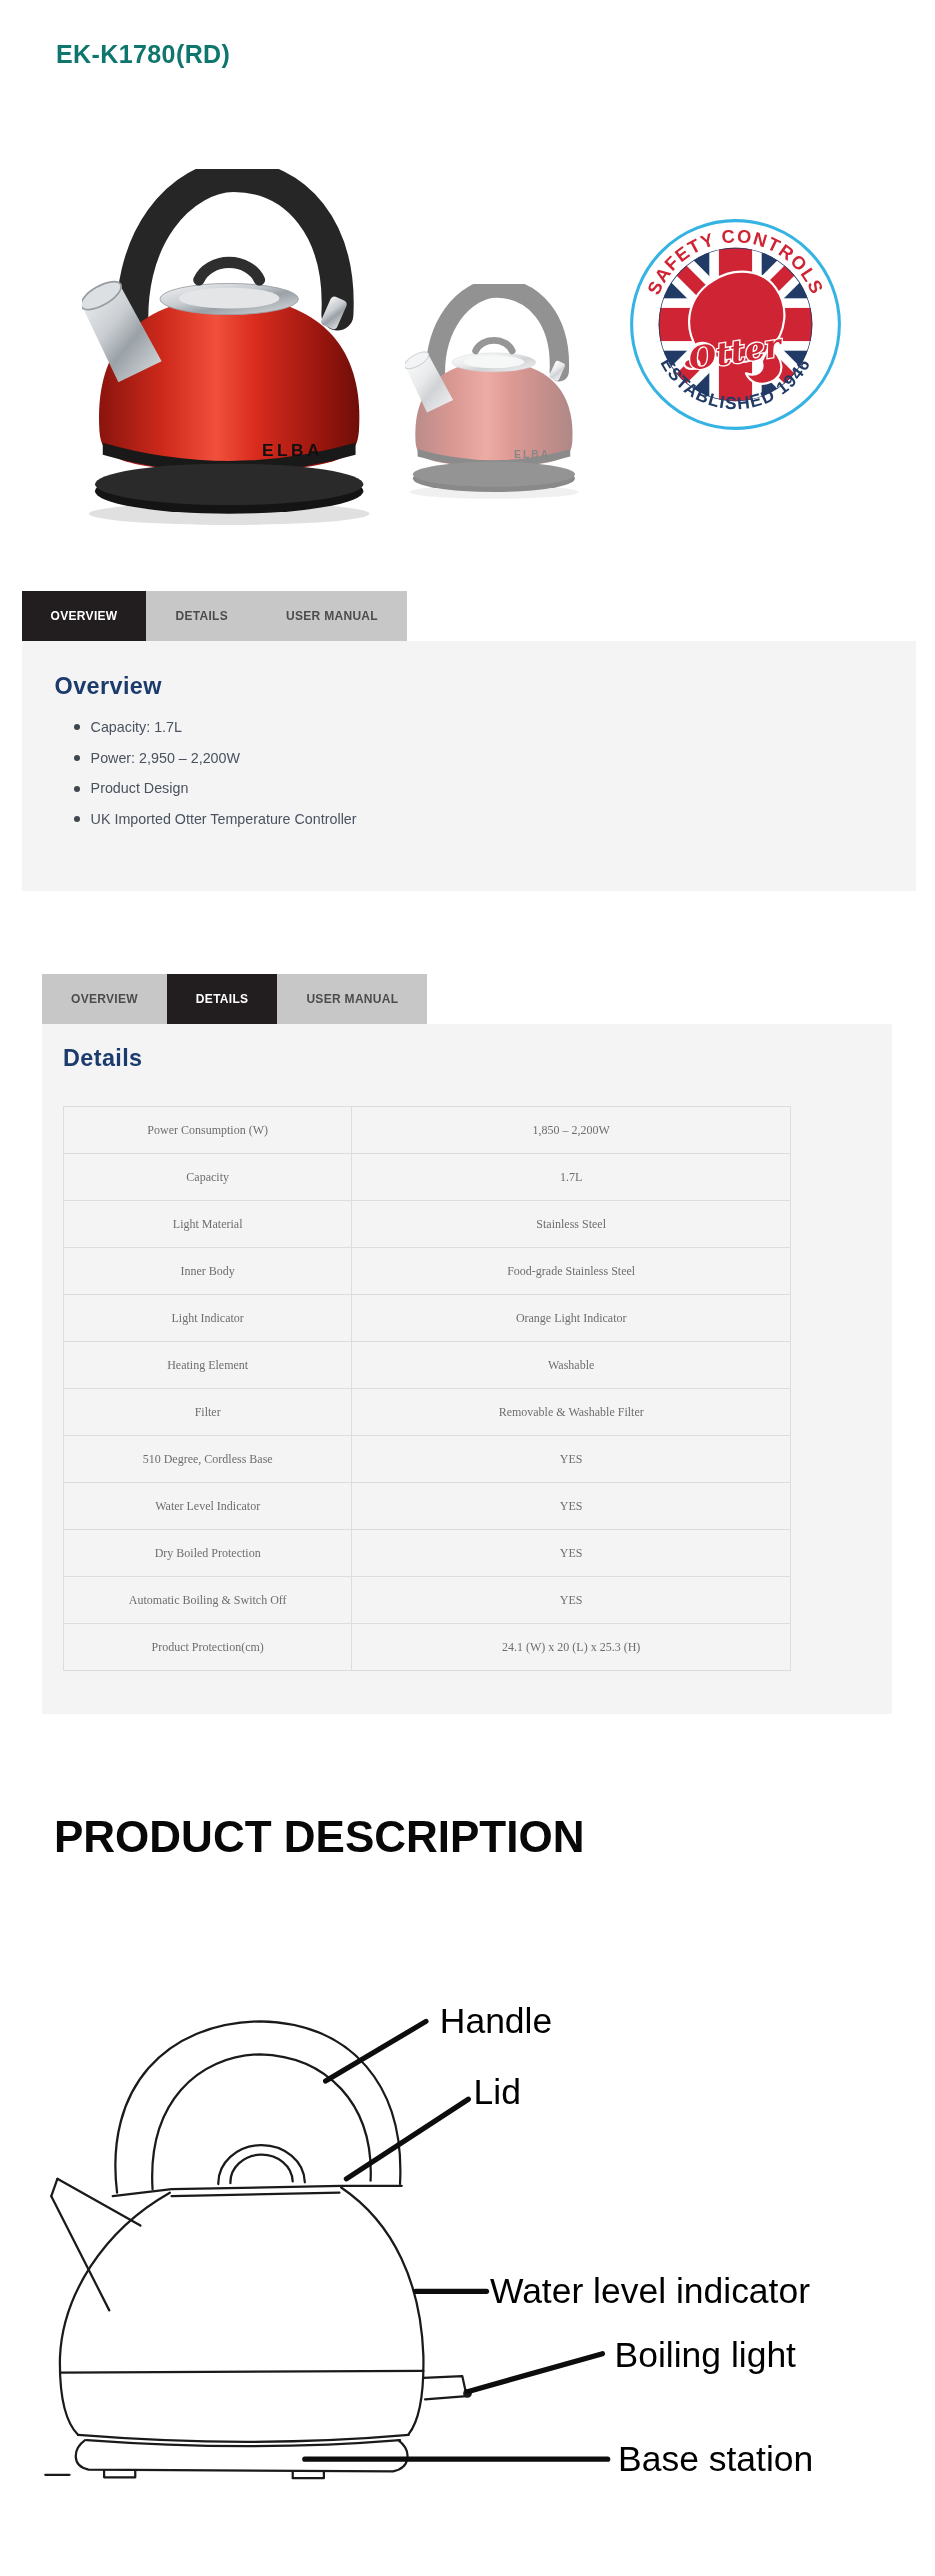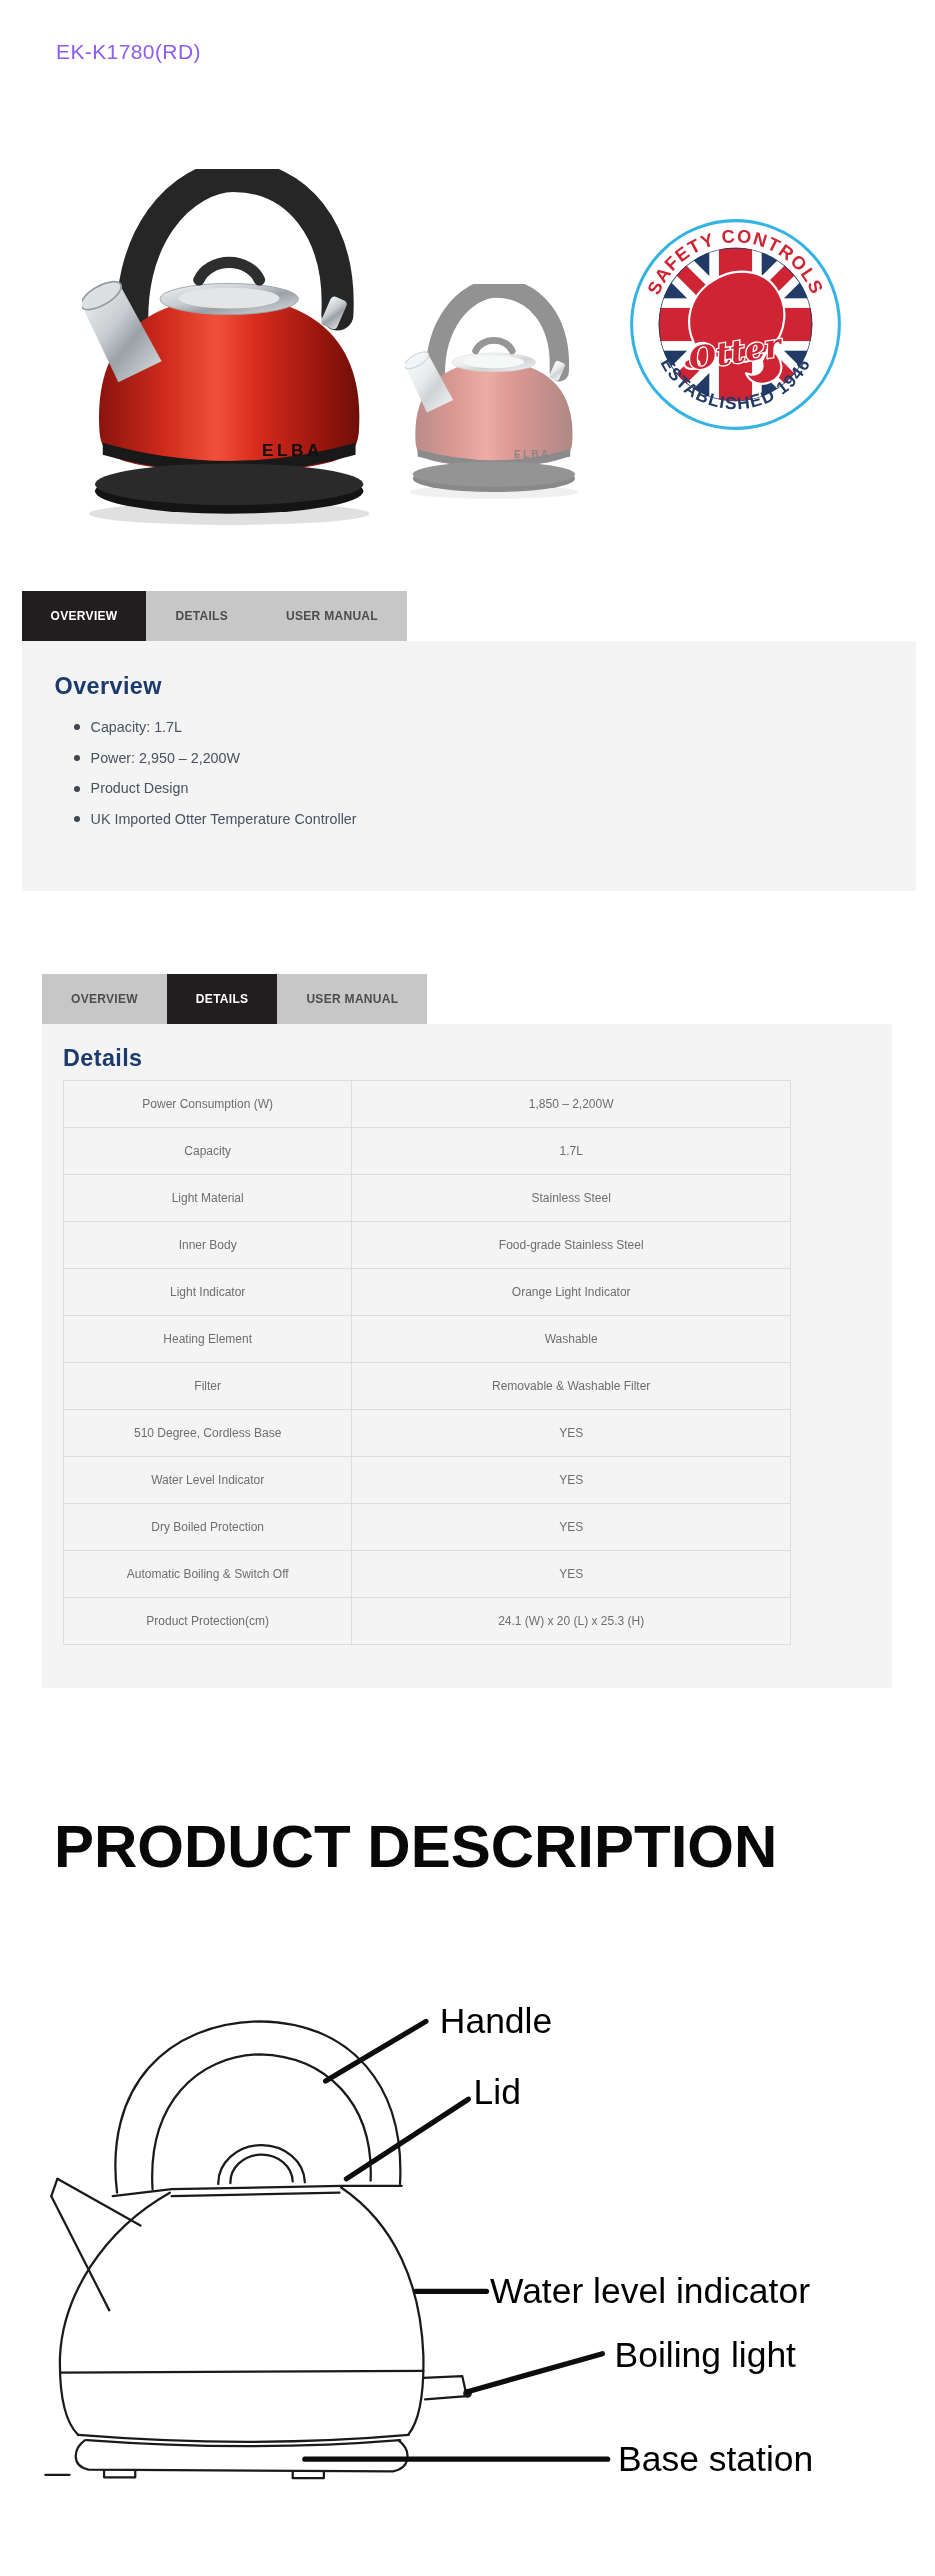--- a/index.html
+++ b/index.html
@@ -1,43 +1,43 @@
 <!DOCTYPE html>
 <html style="font-size:14px"><head>
 <meta charset="utf-8">
 <style>
   html,body{margin:0;padding:0;background:#fff;font-family:"Liberation Sans",sans-serif;}
   .page{position:relative;width:935px;height:2576px;background:#fff;overflow:hidden;}
 
-  .title{position:absolute;left:56px;top:40px;font-size:21px;font-weight:normal;color:#8b5cf6;letter-spacing:0.4px;}
+  .title{position:absolute;left:56px;top:40px;font-size:25px;font-weight:bold;color:#0f766e;letter-spacing:0.4px;}
 
   .photo{position:absolute;}
   .photo-large{left:82px;top:169px;}
   .photo-small{left:405px;top:284px;opacity:.5;filter:saturate(.75) brightness(1.05);}
   .badge{position:absolute;left:629px;top:218px;}
 
   .sec{position:absolute;}
   .sec1{left:21.6px;top:591px;width:894px;}
   .sec2{left:42px;top:974px;width:850px;}
   .tabs{display:flex;height:50px;}
   .tab{display:flex;align-items:center;padding:0 29px;background:#c7c7c7;color:#4c4c4c;
        font-size:12px;font-weight:bold;letter-spacing:0.3px;white-space:nowrap;cursor:pointer;}
   .tab.active{background:#221e1f;color:#fff;}
   .panel{background:#f4f4f4;}
   .sec1 .panel{height:202px;padding:32px 35px 15.6px 33px;}
   .sec2 .panel{padding:21px 23.4px 43px 21px;}
   .panel h2{margin:0;font-size:23.4px;font-weight:bold;color:#1b3b6d;letter-spacing:0.4px;}
   ul.bullets{list-style:none;margin:19px 0 0;padding:0;}
   .bullets li{position:relative;padding-left:36px;margin-bottom:14.7px;font-size:14.3px;color:#49525e;}
   .bullets li::before{content:"";position:absolute;left:19px;top:5.2px;width:6px;height:6px;border-radius:50%;background:#3e4650;}
-  table.specs{border-collapse:collapse;width:728px;margin-top:8px;}
+  table.specs{border-collapse:collapse;width:728px;margin-top:34px;font-family:Liberation Serif, serif;}
   .specs td{border:0.9px solid #ddd;height:46px;text-align:center;font-size:12px;color:#6e6e6e;padding:0 8.7px;}
   .specs td.l{width:270px;}
 
-  .desc-heading{position:absolute;left:54px;top:1812px;font-size:60px;font-weight:bold;color:#080808;letter-spacing:0;}
+  .desc-heading{position:absolute;left:54px;top:1812px;font-size:44px;font-weight:bold;color:#080808;letter-spacing:0;}
   .diagram{position:absolute;left:0;top:1966px;}
   .diagram text{font-family:"Liberation Sans",sans-serif;font-size:41px;fill:#000;}
   .badge text{font-family:"Liberation Sans",sans-serif;}
   .badge .script{font-family:"DejaVu Serif",serif;font-style:italic;font-weight:bold;}
 </style>
 </head>
 <body>
 
 <div class="page">
 

